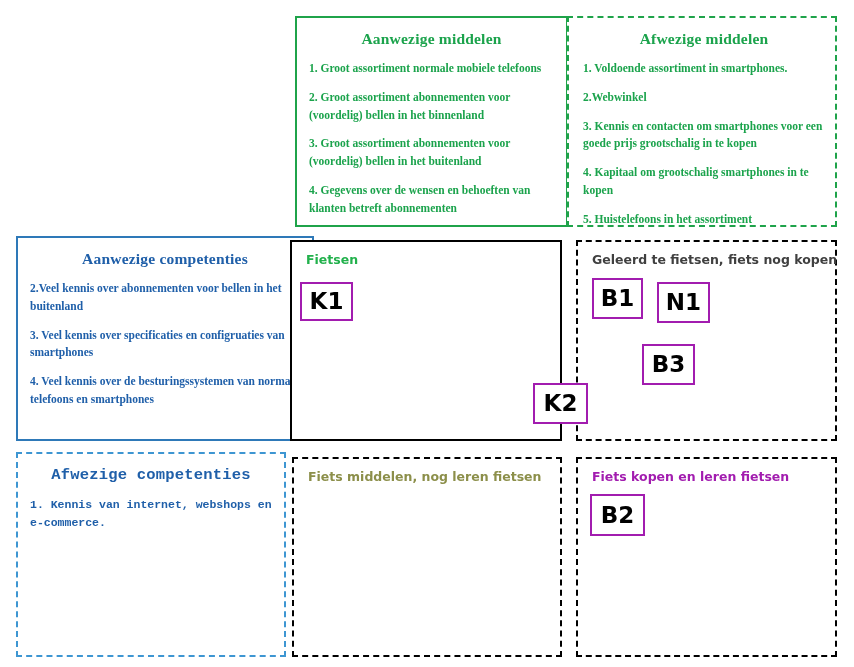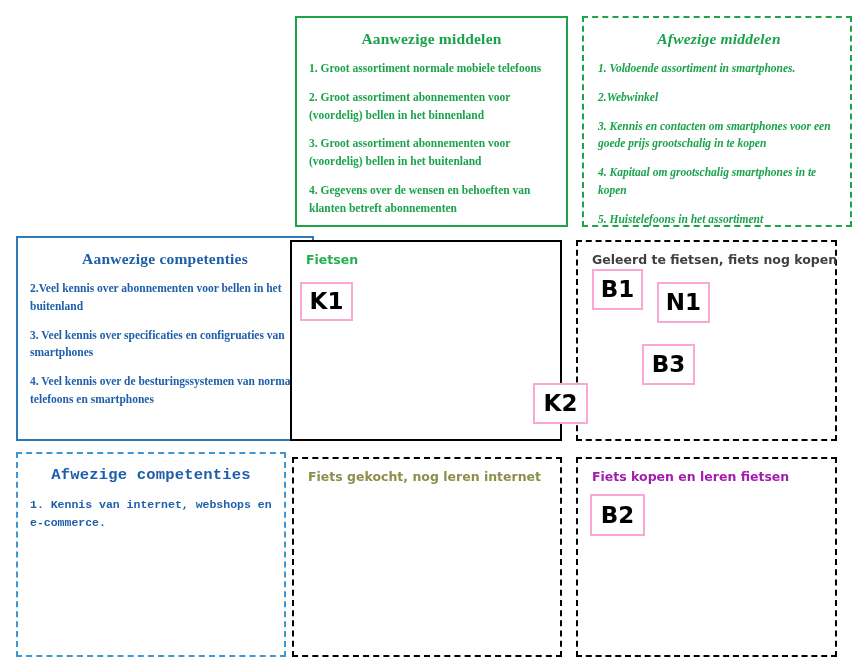--- a/index.html
+++ b/index.html
@@ -69,21 +69,21 @@
     left: 14px;
     font-family: "DejaVu Sans", sans-serif;
     font-weight: bold;
     font-size: 12.5px;
     white-space: nowrap;
   }
 
   .node {
     position: absolute;
     box-sizing: border-box;
-    border: 2px solid #f9a8d4;
+    border: 2px solid #a21caf;
     background: #ffffff;
     display: flex;
     align-items: center;
     justify-content: center;
     font-family: "DejaVu Sans", sans-serif;
     font-weight: bold;
     font-size: 23px;
     color: #000000;
     line-height: 1;
     z-index: 5;
@@ -95,21 +95,21 @@
 <div class="panel res-panel green-solid green-text" style="left:287px; top:16px; width:273px; height:211px;margin-left:8px;">
   <div class="panel-title">Aanwezige middelen</div>
   <ul class="panel-list">
     <li>1. Groot assortiment  normale  mobiele  telefoons</li>
     <li>2. Groot assortiment  abonnementen voor (voordelig) bellen in het binnenland</li>
     <li>3. Groot assortiment  abonnementen voor (voordelig) bellen in het buitenland</li>
     <li>4. Gegevens over de wensen en behoeften van klanten betreft abonnementen</li>
   </ul>
 </div>
 
-<div class="panel res-panel green-dashed green-text" style="left:582px; top:16px; width:270px; height:211px; padding-left:14px; padding-right:10px;font-style:italic;">
+<div class="panel res-panel green-dashed green-text" style="left:567px; top:16px; width:270px; height:211px; padding-left:14px; padding-right:10px;">
   <div class="panel-title">Afwezige middelen</div>
   <ul class="panel-list">
     <li>1. Voldoende assortiment in smartphones.</li>
     <li>2.Webwinkel</li>
     <li>3. Kennis en contacten  om smartphones  voor een goede prijs  grootschalig  in te kopen</li>
     <li>4. Kapitaal om  grootschalig  smartphones in te kopen</li>
     <li>5. Huistelefoons  in het assortiment</li>
   </ul>
 </div>
 
@@ -122,34 +122,34 @@
   </ul>
 </div>
 
 <div class="cell cell-solid" style="left:290px; top:240px; width:272px; height:201px;">
   <div class="cell-label" style="color:#22B14C;">Fietsen</div>
   <div class="node" style="left:8px; top:40px; width:53px; height:39px;">K1</div>
 </div>
 
 <div class="cell cell-dashed" style="left:576px; top:240px; width:261px; height:201px;">
   <div class="cell-label" style="color:#404040;">Geleerd te fietsen, fiets nog kopen</div>
-  <div class="node" style="left:14px; top:27px; width:51px; height:41px;">B1</div>
+  <div class="node" style="left:14px; top:36px; width:51px; height:41px;">B1</div>
   <div class="node" style="left:79px; top:40px; width:53px; height:41px;">N1</div>
   <div class="node" style="left:64px; top:102px; width:53px; height:41px;">B3</div>
 </div>
 
 <div class="node" style="left:533px; top:383px; width:55px; height:41px;">K2</div>
 
 <div class="panel res-panel blue-dashed blue-text" style="left:16px; top:452px; width:270px; height:205px;">
   <div class="panel-title">Afwezige competenties</div>
   <ul class="panel-list">
     <li>1. Kennis van internet, webshops  en  e-commerce.</li>
   </ul>
 </div>
 
 <div class="cell cell-dashed" style="left:292px; top:457px; width:270px; height:200px;">
-  <div class="cell-label" style="color:#8C8F4A;">Fiets gekocht, nog leren internet</div>
+  <div class="cell-label" style="color:#8C8F4A;">Fiets middelen, nog leren fietsen</div>
 </div>
 
 <div class="cell cell-dashed" style="left:576px; top:457px; width:261px; height:200px;">
   <div class="cell-label" style="color:#a21caf;">Fiets kopen en leren fietsen</div>
   <div class="node" style="left:12px; top:35px; width:55px; height:42px;">B2</div>
 </div>
 
 </body></html>

